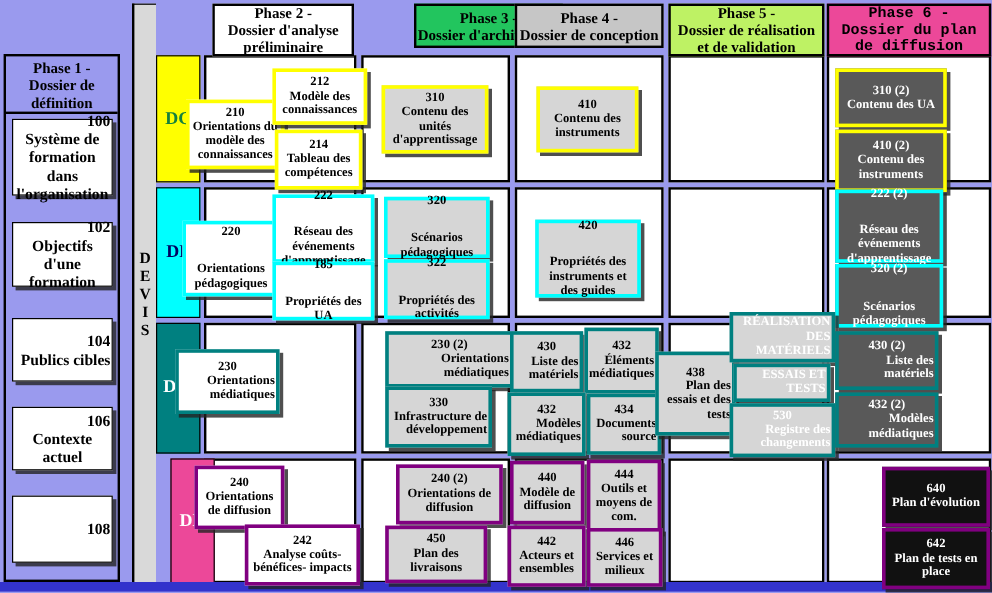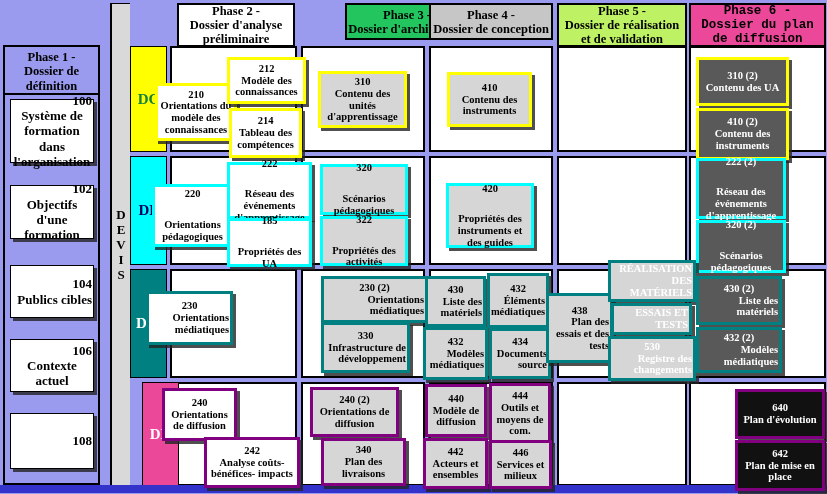--- a/index.html
+++ b/index.html
@@ -223,26 +223,26 @@
   </div>
 
   <div class="box fw bp" style="left:162px;top:388px;width:75px;height:53px">
     <span>240</span>
     <span>Orientations de diffusion</span>
   </div>
   <div class="box fw bp" style="left:204px;top:437px;width:96px;height:51px">
     <span>242</span>
     <span>Analyse coûts- bénéfices- impacts</span>
   </div>
-  <div class="box fg bp" style="left:310px;top:387px;width:89px;height:50px">
+  <div class="box fg bp" style="left:330px;top:387px;width:89px;height:50px">
     <span>240 (2)</span>
     <span>Orientations de diffusion</span>
   </div>
   <div class="box fg bp" style="left:321px;top:438px;width:85px;height:48px">
-    <span>340</span>
+    <span>450</span>
     <span>Plan des livraisons</span>
   </div>
   <div class="box fg bp" style="left:425px;top:384px;width:62px;height:53px">
     <span>440</span>
     <span>Modèle de diffusion</span>
   </div>
   <div class="box fg bp" style="left:489px;top:383px;width:62px;height:61px">
     <span>444</span>
     <span>Outils et moyens de com.</span>
   </div>
@@ -253,21 +253,21 @@
   <div class="box fg bp" style="left:489px;top:440px;width:63px;height:49px">
     <span>446</span>
     <span>Services et milieux</span>
   </div>
   <div class="box fk bp" style="left:735px;top:389px;width:90px;height:50px">
     <span>640</span>
     <span>Plan d'évolution</span>
   </div>
   <div class="box fk bp" style="left:735px;top:440px;width:90px;height:51px">
     <span>642</span>
-    <span>Plan de mise en place</span>
+    <span>Plan de tests en place</span>
   </div>
 
   <div class="panel">
     <div class="panel-h">
       <div>Phase 1 -</div>
       <div>Dossier de définition</div>
     </div>
     <div class="pitem" style="top:52px;height:64px">
       <span>100</span>
       <span>Système de formation dans l'organisation</span>

